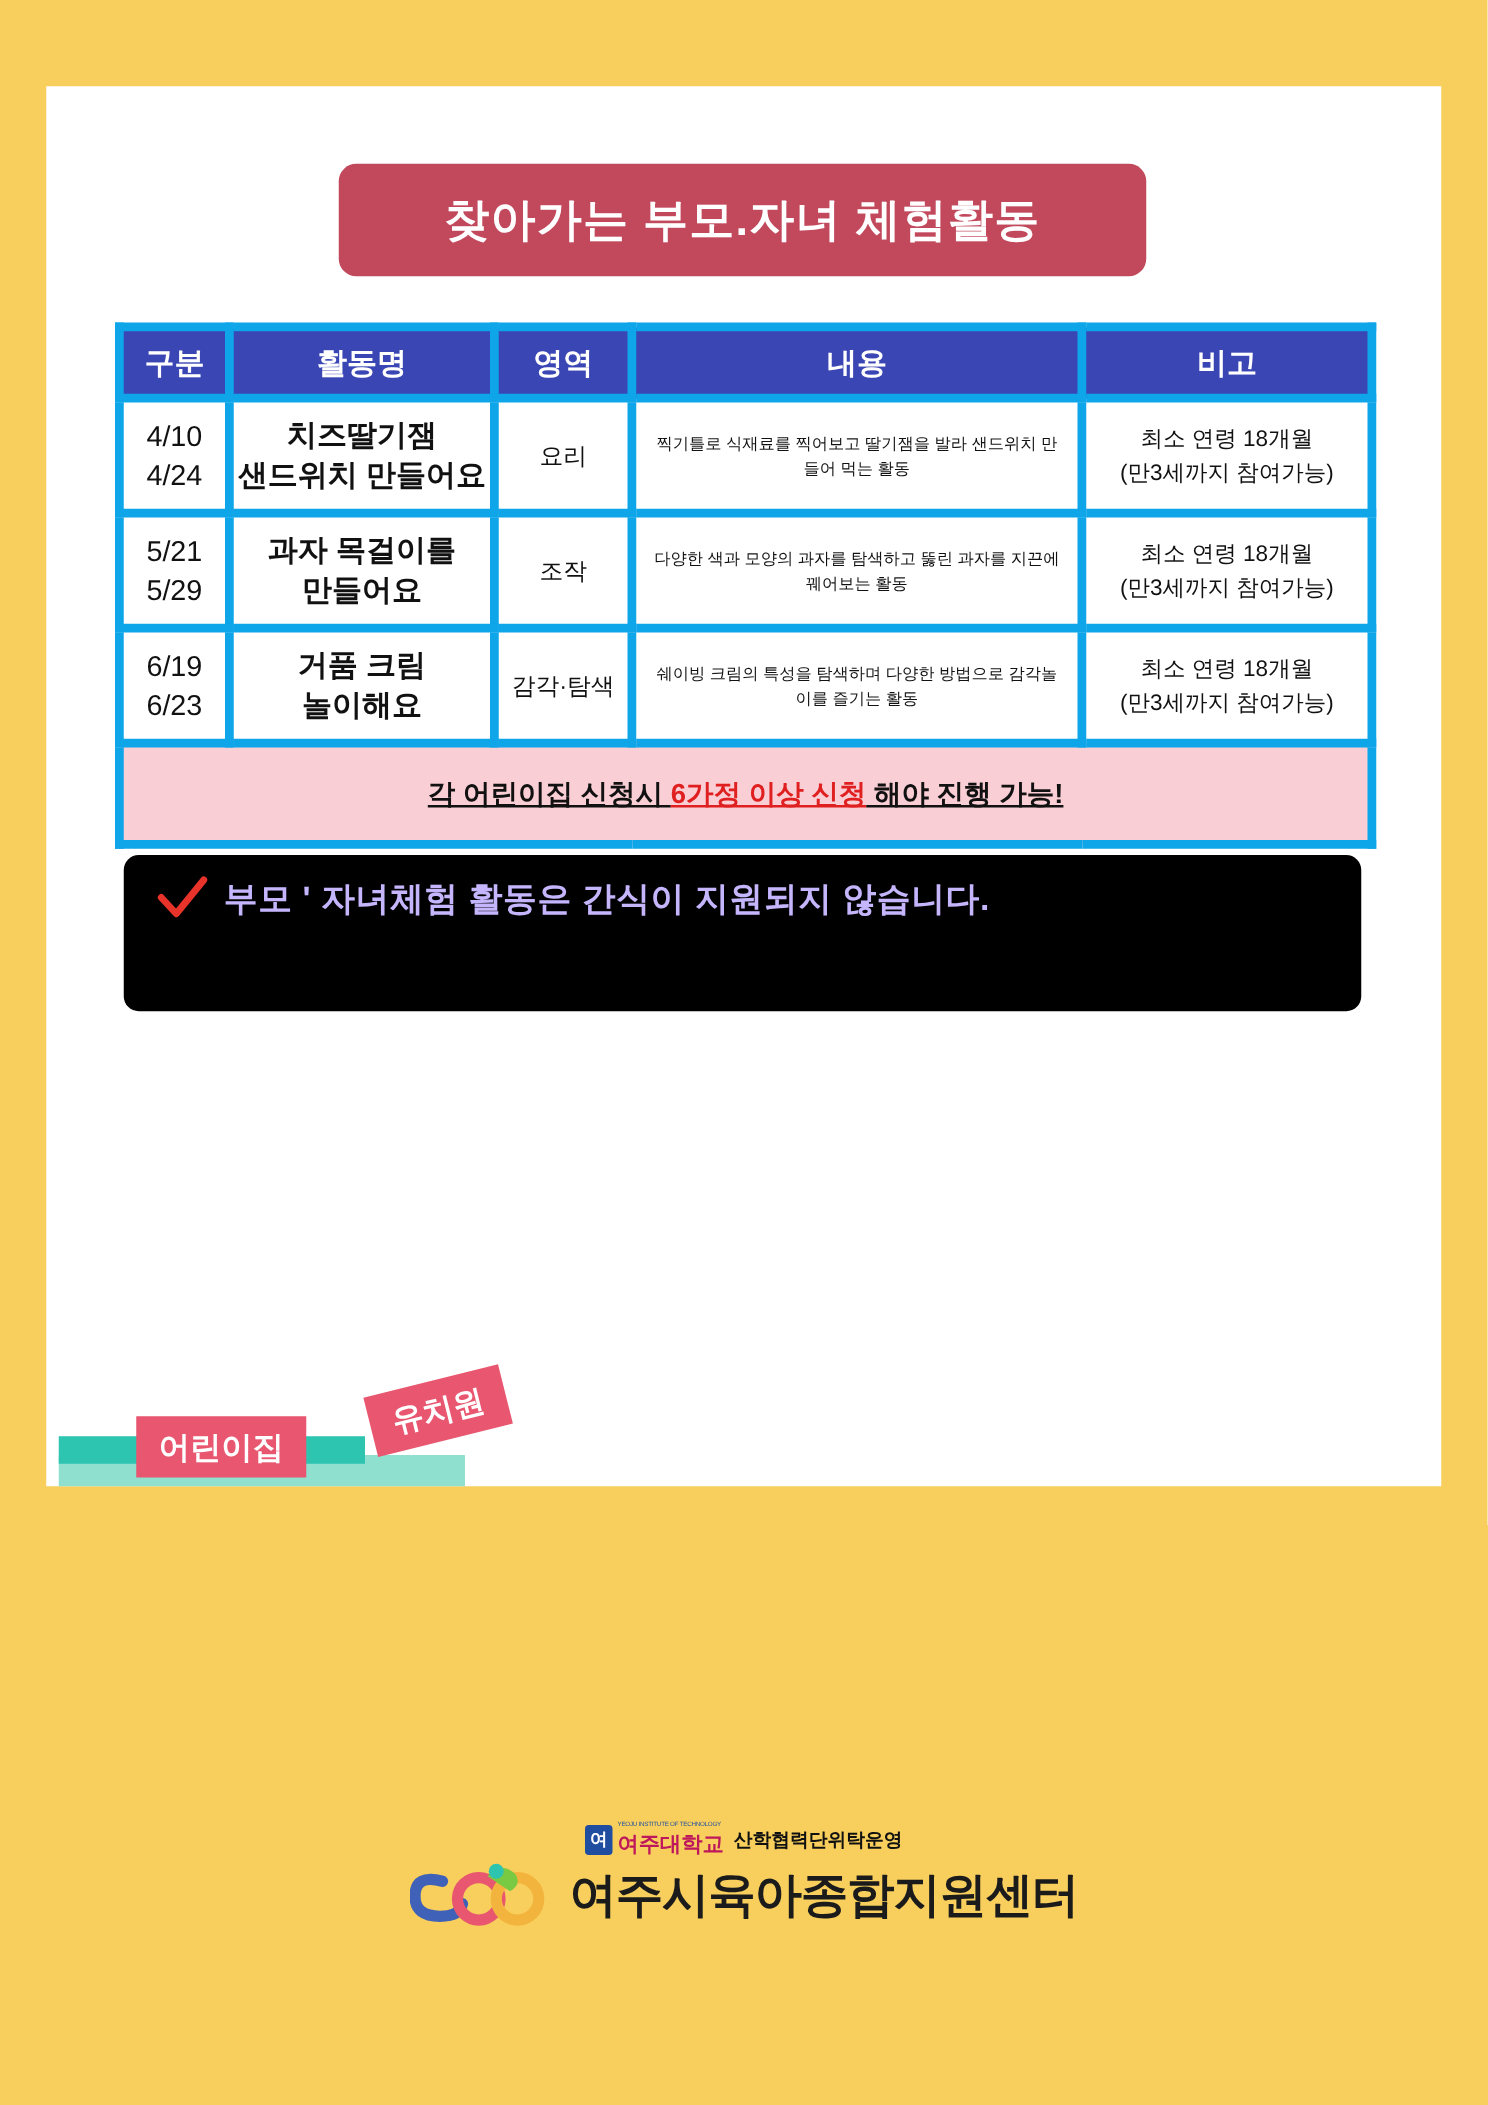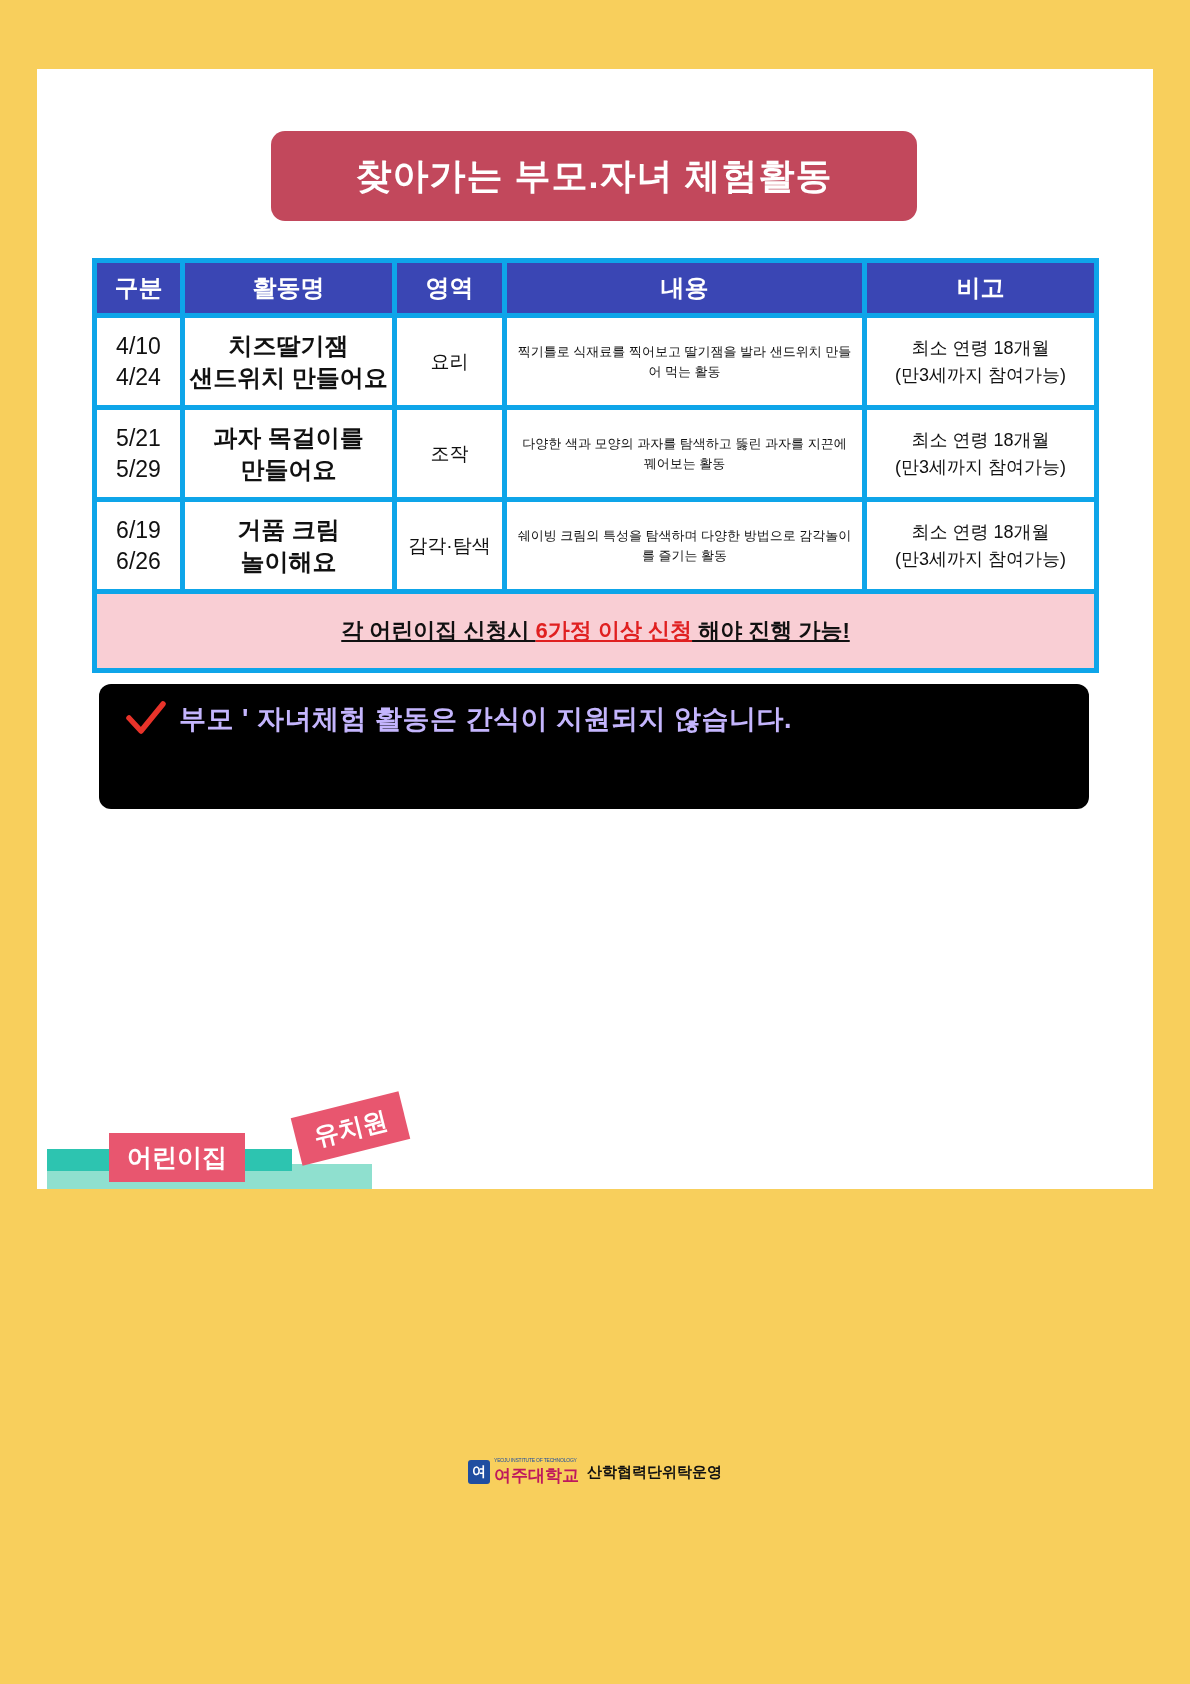--- a/index.html
+++ b/index.html
@@ -50,21 +50,21 @@
     left: 55px;
     top: 189px;
     width: 1002px;
   }
   table.sched {
     border-collapse: collapse;
     width: 100%;
     table-layout: fixed;
   }
   table.sched th, table.sched td {
-    border: 5px solid #0ea5e9;
+    border: 7px solid #0ea5e9;
     text-align: center;
     vertical-align: middle;
   }
   table.sched thead th {
     background: #3a46b4;
     color: #ffffff;
     font-size: 24px;
     font-weight: bold;
     height: 46px;
     padding: 2px 0;
@@ -293,21 +293,21 @@
           <td class="area">조작</td>
           <td class="content">다양한 색과 모양의 과자를 탐색하고 뚫린 과자를 지끈에 꿰어보는 활동</td>
           <td class="note">
             <div>최소 연령 18개월</div>
             <div>(만3세까지 참여가능)</div>
           </td>
         </tr>
         <tr class="body-row">
           <td class="date">
             <div>6/19</div>
-            <div>6/26</div>
+            <div>6/23</div>
           </td>
           <td class="actname">
             <div>거품 크림</div>
             <div>놀이해요</div>
           </td>
           <td class="area">감각·탐색</td>
           <td class="content">쉐이빙 크림의 특성을 탐색하며 다양한 방법으로 감각놀이를 즐기는 활동</td>
           <td class="note">
             <div>최소 연령 18개월</div>
             <div>(만3세까지 참여가능)</div>
@@ -430,13 +430,23 @@
   <div class="footer-top">
     <div class="uni-badge">
       <div class="uni-mark">여</div>
       <div>
         <div class="uni-eng">YEOJU INSTITUTE OF TECHNOLOGY</div>
         <div class="uni-kor">여주대학교</div>
       </div>
     </div>
     <div class="uni-sub">산학협력단위탁운영</div>
   </div>
+  <div class="footer-main">
+    <svg width="118" height="56" viewBox="0 0 118 56">
+      <path d="M26 16 q-22 -6 -22 12 q0 16 20 16 q16 0 18 -10" stroke="#3f62b8" stroke-width="9" fill="none" stroke-linecap="round"></path>
+      <circle cx="55" cy="30" r="17" fill="none" stroke="#e8566f" stroke-width="9"></circle>
+      <circle cx="86" cy="30" r="17" fill="none" stroke="#f2b43c" stroke-width="9"></circle>
+      <path d="M62 12 q12 -12 22 -2 q6 8 -4 14" fill="#7ac943"></path>
+      <circle cx="69" cy="8" r="6" fill="#2dc4b0"></circle>
+    </svg>
+    <div class="center-name">여주시육아종합지원센터</div>
+  </div>
 </div>
 
 </body></html>

